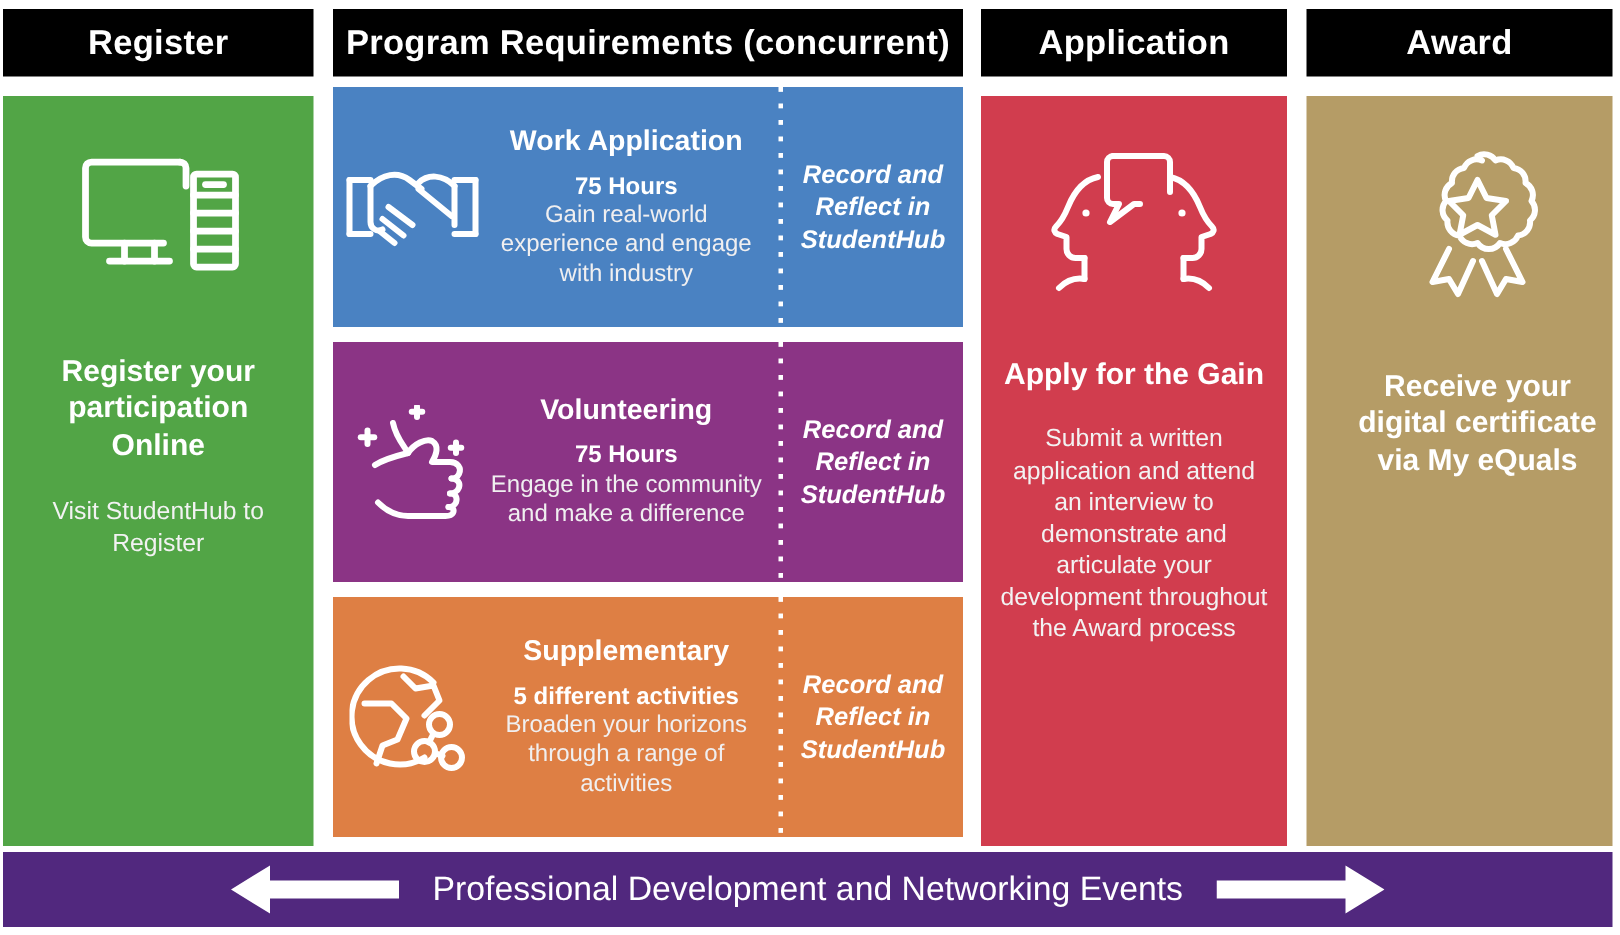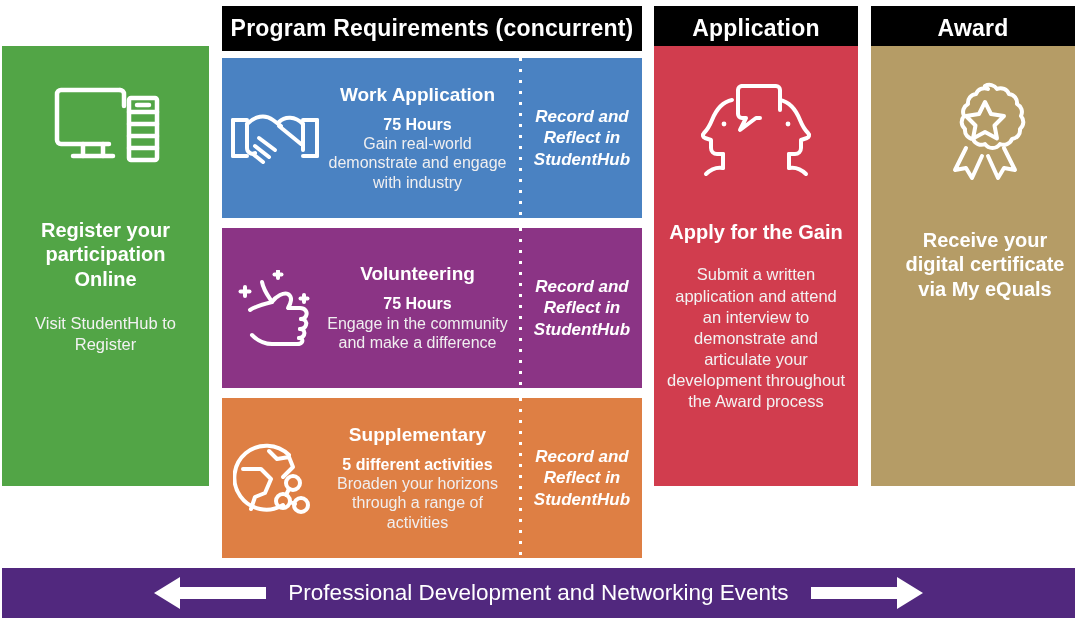--- a/index.html
+++ b/index.html
@@ -28,22 +28,22 @@
     white-space:nowrap;
   }
   #hdr-register{left:2px;width:207px;}
   #hdr-program{left:222px;width:420px;}
   #hdr-application{left:654px;width:204px;}
   #hdr-award{left:871px;width:204px;}
 
   
   .col{
     position:absolute;
-    top:46px;
-    height:440px;
+    top:64px;
+    height:500px;
     box-sizing:border-box;
     color:#ffffff;
     overflow:hidden;
   }
   #col-register{left:2px;width:207px;background:#52A546;}
   #col-application{left:654px;width:204px;background:#D13D4E;}
   #col-award{left:871px;width:204px;background:#B59C66;}
 
   .col-inner{
     display:flex;flex-direction:column;align-items:center;
@@ -149,20 +149,23 @@
     white-space:nowrap;
     margin:0 22px;
   }
   .arrow{flex:none;display:flex;align-items:center;}
 </style>
 </head>
 <body>
 
 <div id="board">
 
+  <div class="hdr" id="hdr-register">
+    <span>Register</span>
+  </div>
   <div class="hdr" id="hdr-program">
     <span>Program Requirements (concurrent)</span>
   </div>
   <div class="hdr" id="hdr-application">
     <span>Application</span>
   </div>
   <div class="hdr" id="hdr-award">
     <span>Award</span>
   </div>
 
@@ -204,21 +207,21 @@
           <path d="M74 22 V48"></path>
           <path d="M30 36 l16 12"></path>
           <path d="M26 44 l14 11"></path>
           <path d="M24 52 l10 8"></path>
           <path d="M50 24 l22 18"></path>
         </svg>
       </div>
       <div class="req-text">
         <p class="req-title">Work Application</p>
         <p class="req-hours">75 Hours</p>
-        <p class="req-desc">Gain real-world demonstrate and engage with industry</p>
+        <p class="req-desc">Gain real-world experience and engage with industry</p>
       </div>
     </div>
     <div class="req-divider"></div>
     <div class="req-right">
       <p class="req-record">Record and Reflect in StudentHub</p>
     </div>
   </div>
 
   <div class="req" id="req-volunteer">
     <div class="req-left">

